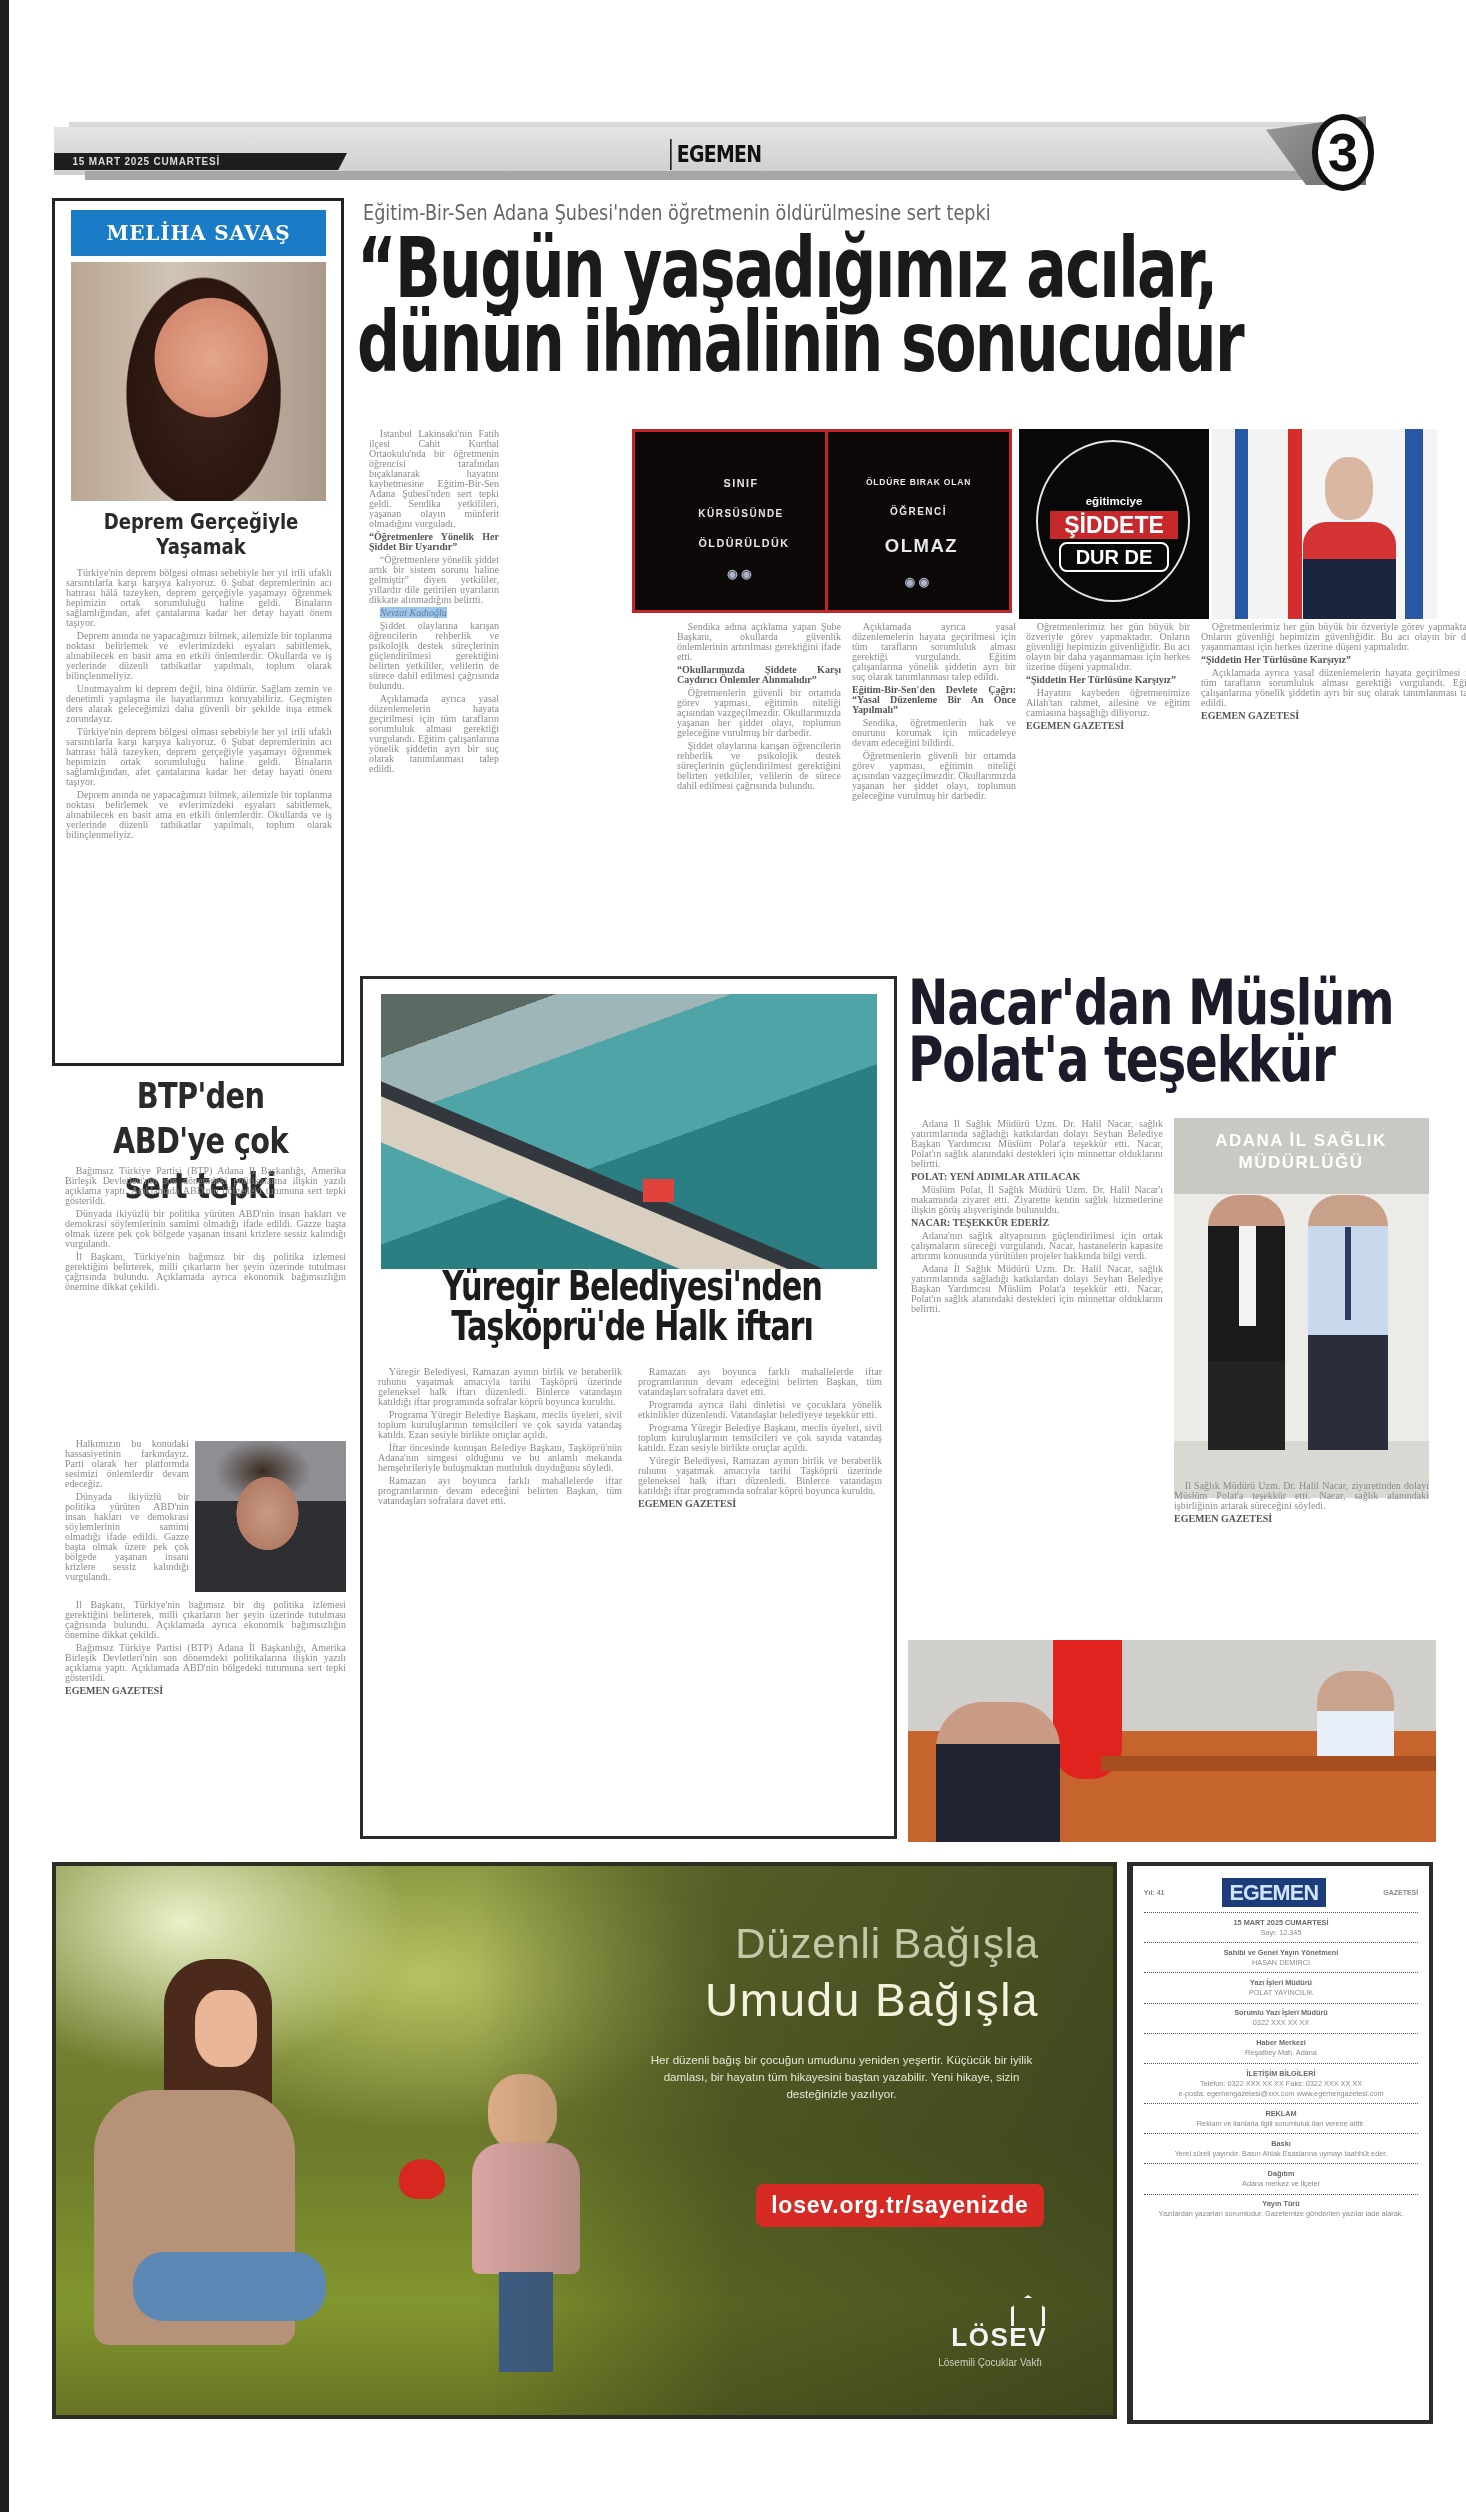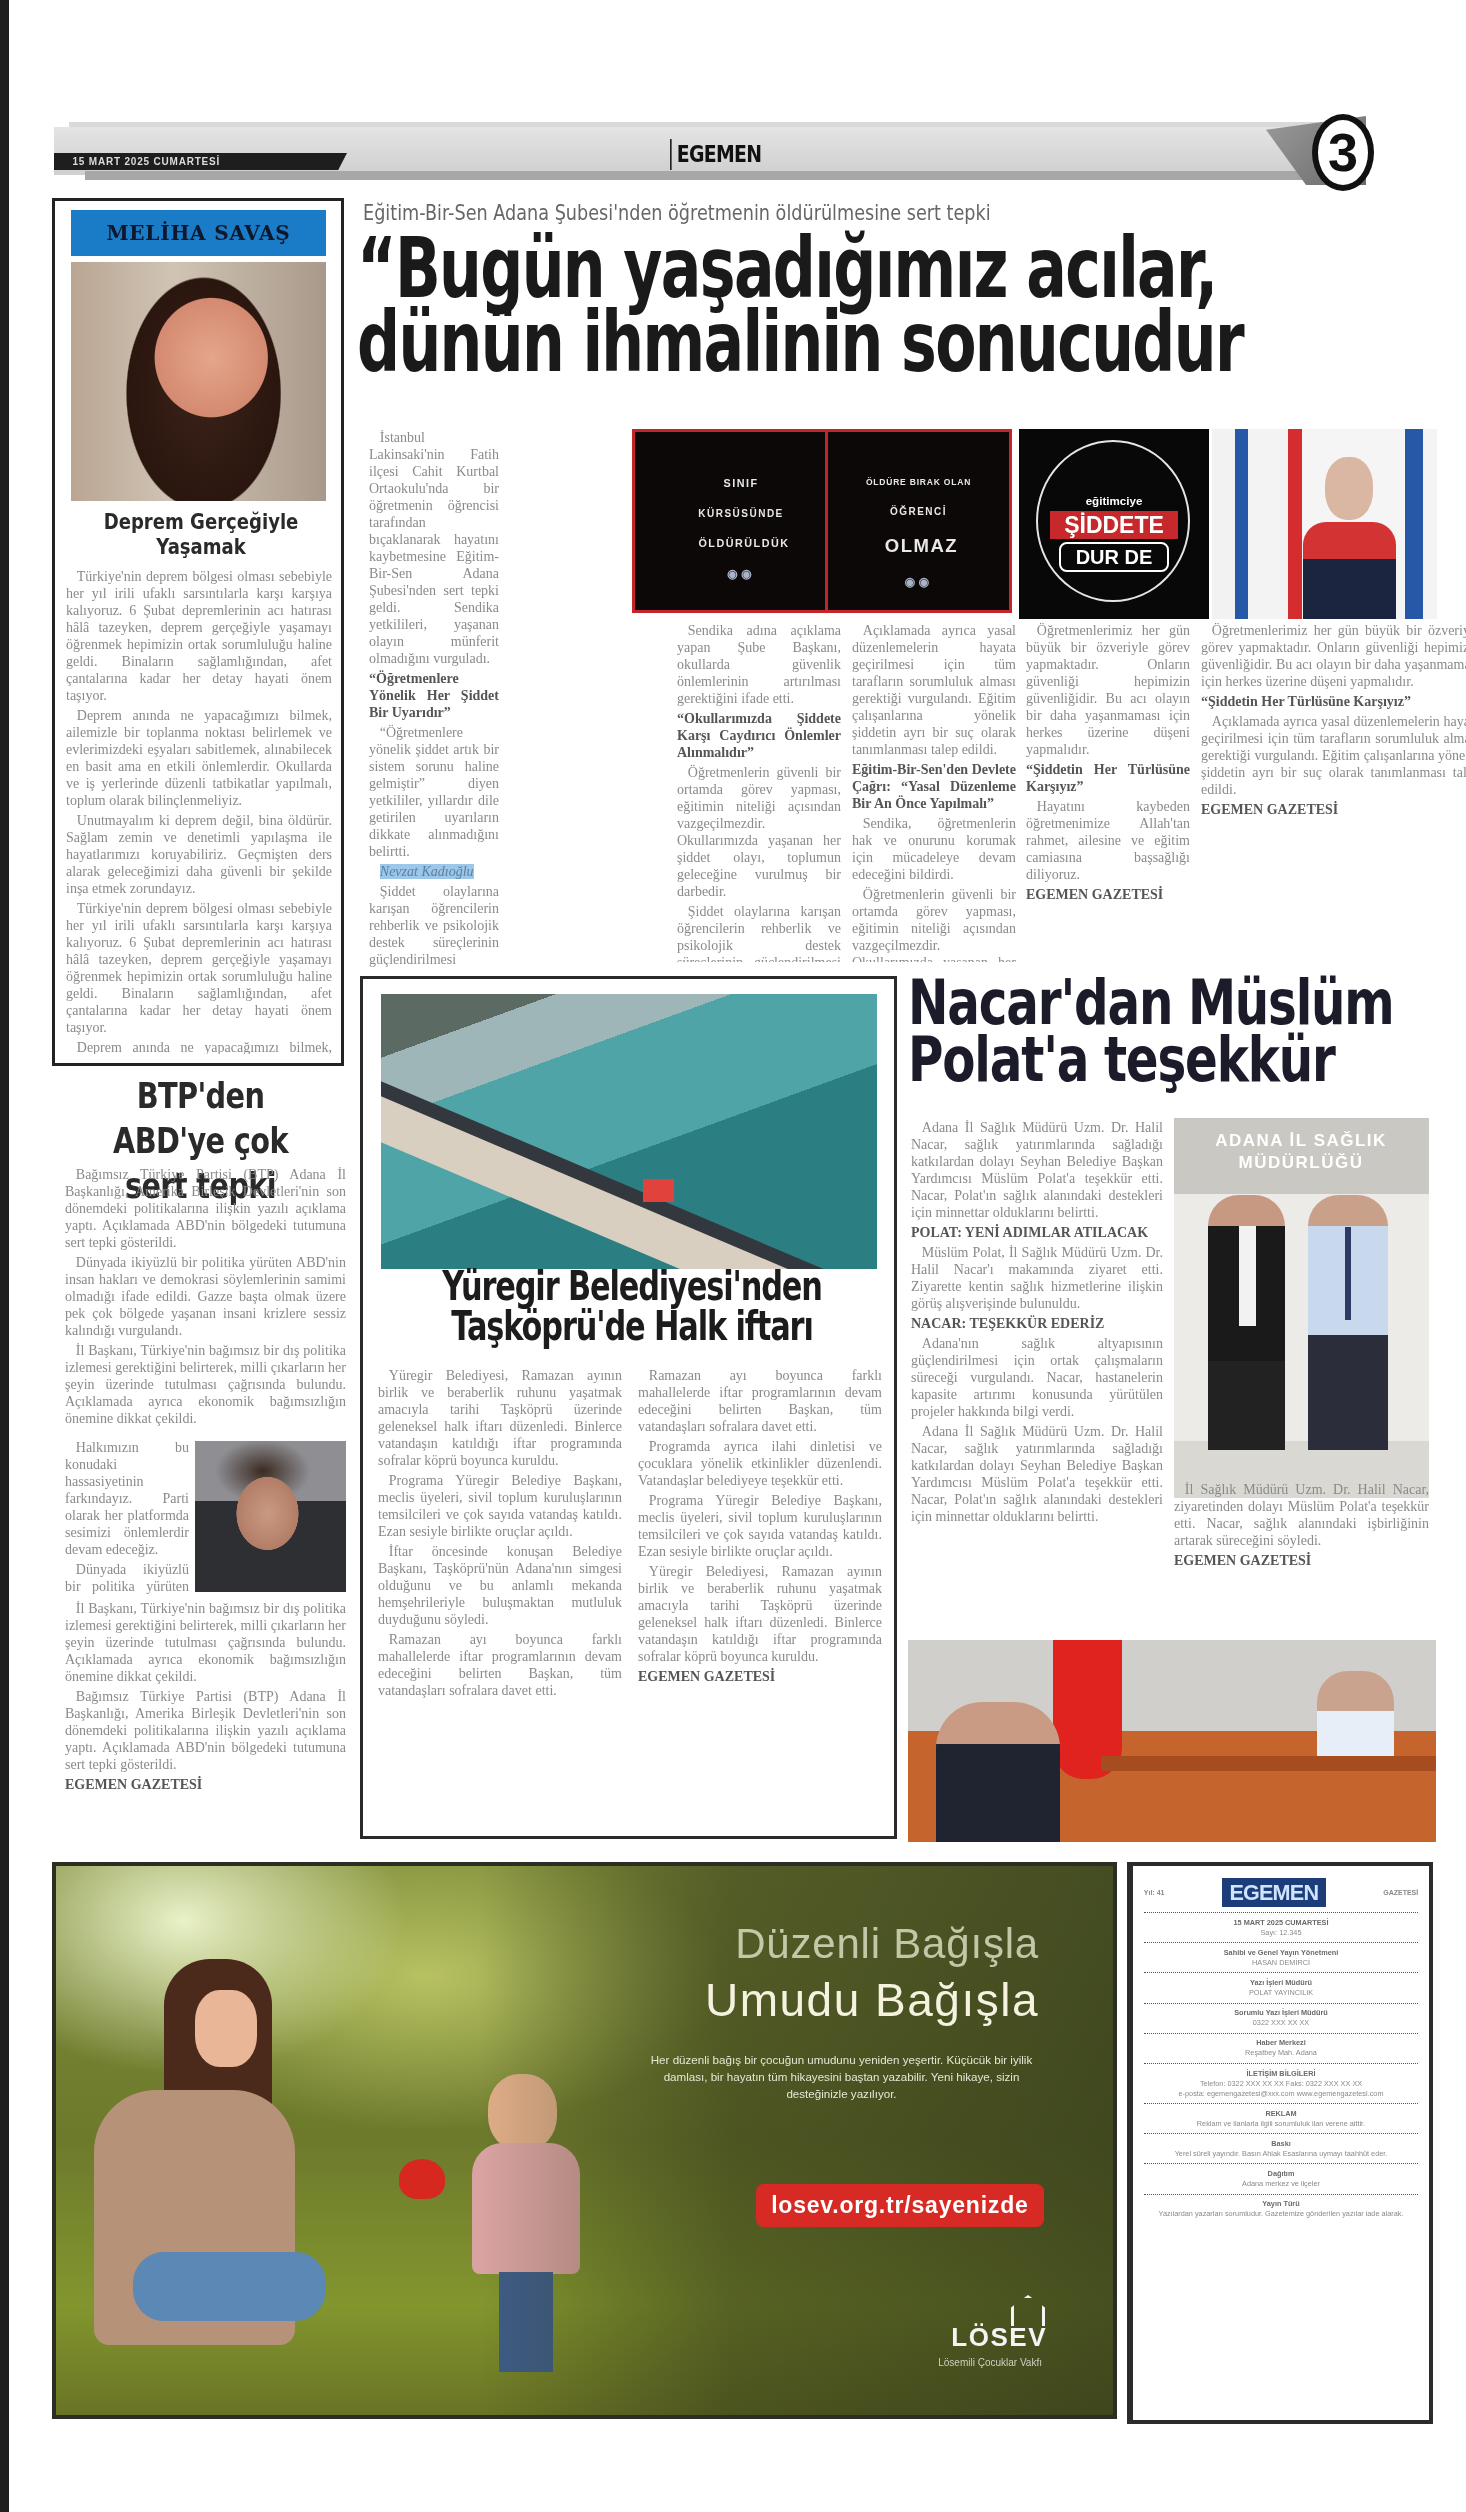--- a/index.html
+++ b/index.html
@@ -12,24 +12,24 @@
   .hdr-band { left: 54px; top: 127px; width: 1297px; height: 48px; background: linear-gradient(#e4e4e4, #cfcfcf); }
   .hdr-band-top { left: 69px; top: 122px; width: 1282px; height: 7.7px; background: #d9d9d9; }
   .hdr-band-bot { left: 85px; top: 171px; width: 1266px; height: 9.3px; background: #a7a7a7; }
   .date-bar { left: 54px; top: 153px; width: 293px; height: 17px; background: #1e1e1e; color: #dcdcdc; font-size: 10px; font-weight: bold; line-height: 17px; padding-left: 18.5px; letter-spacing: 0.8px; clip-path: polygon(0 0, 100% 0, 97% 100%, 0 100%); }
   .hdr-logo { left: 670px; top: 139px; height: 31px; padding-left: 6.2px; border-left: 2.3px solid #222; font-family: "DejaVu Sans", sans-serif; font-weight: bold; font-size: 23px; letter-spacing: -0.8px; color: #111; transform: scaleX(0.82); transform-origin: left center; line-height: 31px; }
   .page-num-wedge { left: 1266px; top: 116px; width: 100px; height: 69px; background: linear-gradient(135deg, #9a9a9a, #6a6a6a); clip-path: polygon(0 20%, 100% 0, 100% 100%, 40% 100%); }
   .page-num { left: 1312px; top: 114px; width: 62px; height: 77px; border-radius: 50%; background: #fff; border: 6.2px solid #111; color: #111; font-size: 54px; font-weight: bold; text-align: center; line-height: 65px; }
 
   
   .columnist-box { left: 52px; top: 198px; width: 292px; height: 868px; border: 3.1px solid #222; }
-  .columnist-name { left: 71px; top: 210px; width: 255px; height: 46px; background: #1a7bc7; color: #0f172a; font-family: "DejaVu Serif", serif; font-weight: bold; font-size: 20px; text-align: center; line-height: 46px; letter-spacing: 0.8px; }
+  .columnist-name { left: 71px; top: 210px; width: 255px; height: 46px; background: #1a7bc7; color: #ffffff; font-family: "DejaVu Serif", serif; font-weight: bold; font-size: 20px; text-align: center; line-height: 46px; letter-spacing: 0.8px; }
   .columnist-photo { left: 71px; top: 262px; width: 255px; height: 239px; background: radial-gradient(ellipse 40% 45% at 55% 40%, #e4a68c 0%, #d48a70 55%, transparent 56%), radial-gradient(ellipse 50% 80% at 52% 55%, #3a2219 0%, #2a160f 60%, transparent 61%), linear-gradient(90deg, #b9a592, #d0c4b5 40%, #a9998a); }
   .columnist-title { left: 62px; top: 510px; width: 278px; color: #2a2a2a; font-family: "DejaVu Sans", sans-serif; font-weight: bold; font-size: 21px; line-height: 25px; text-align: center; transform: scaleX(0.86); }
-  .col-text { color: #8a8a8a; font-family: "Liberation Serif", serif; font-size: 14px; line-height: 17px; text-align: justify; overflow: hidden; }
+  .col-text { color: #8a8a8a; font-family: "Liberation Serif", serif; font-size: 10px; line-height: 10px; text-align: justify; overflow: hidden; }
   .col-text p { text-indent: 10.8px; margin-bottom: 3.1px; }
   .col-text .sub { color: #555; font-weight: bold; text-indent: 0; }
 
   
   .kicker { left: 363px; top: 199px; width: 1073px; color: #666; font-family: "DejaVu Sans", sans-serif; font-size: 21px; line-height: 28px; white-space: nowrap; transform: scaleX(0.84); transform-origin: left center; }
   .headline { left: 357px; top: 232px; width: 1081px; color: #1a1a1a; font-family: "DejaVu Sans", sans-serif; font-weight: bold; font-size: 83px; line-height: 74px; letter-spacing: -2.3px; white-space: nowrap; transform: scaleX(0.725); transform-origin: left top; }
 
   
   .card { top: 429px; height: 184px; background: #0d0808; border: 3.1px solid #c2262b; color: #e8e8e8; font-weight: bold; text-align: center; }
   .card .t1 { margin-top: 45px; font-size: 10.8px; letter-spacing: 1.5px; }

